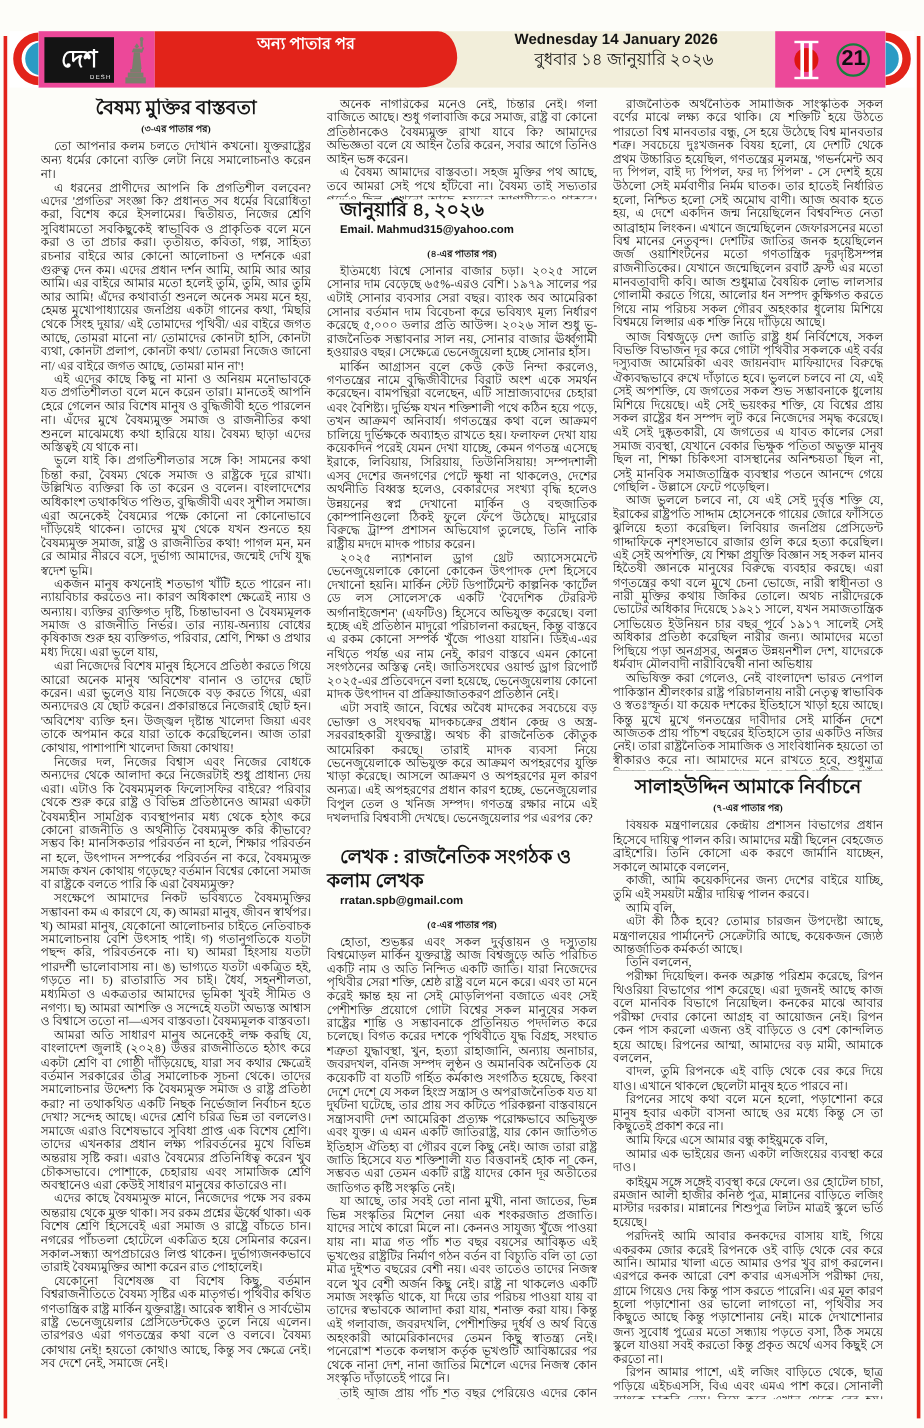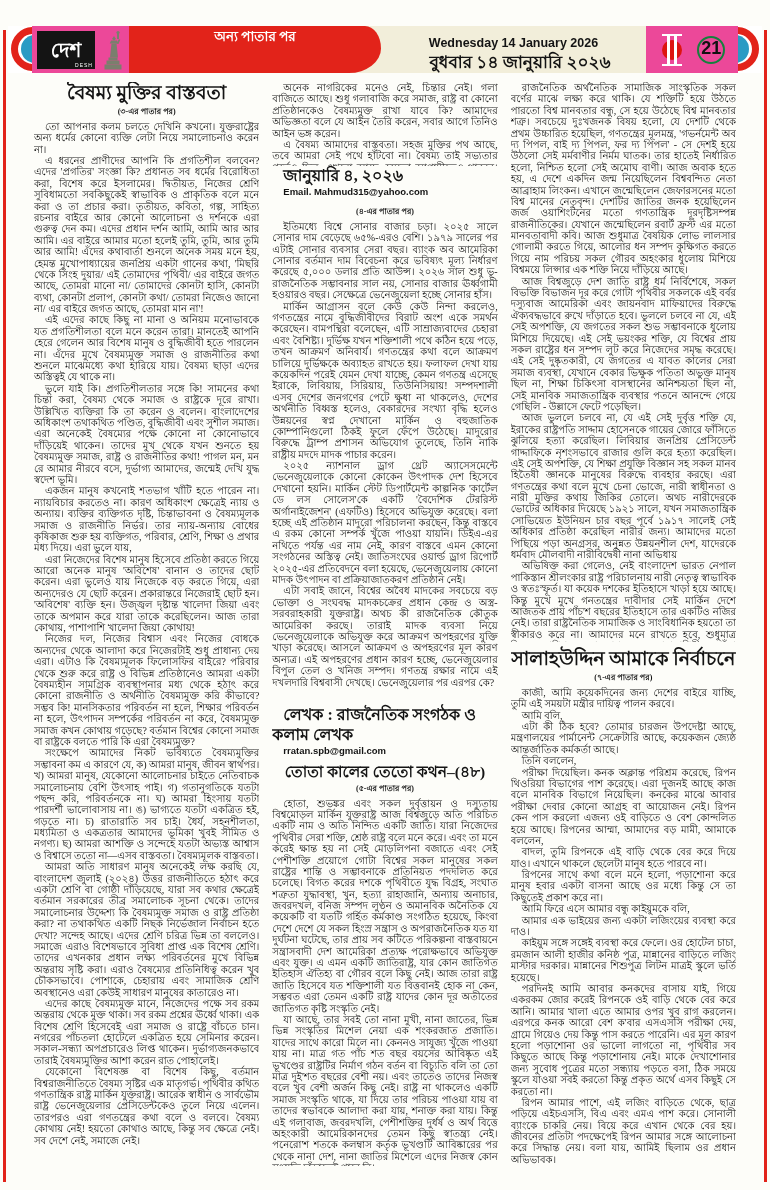--- a/index.html
+++ b/index.html
@@ -27,39 +27,39 @@
               display:flex; align-items:center; justify-content:center; }
   .logo-box .logo-bn { font-size:20px; font-weight:bold; line-height:1; }
   .logo-box .logo-en { position:absolute; right:2px; bottom:1px; font-size:5px; letter-spacing:1px;
                        font-family:"Liberation Sans",sans-serif; }
   .statue { display:block; }
 
   .banner { width:252px; background:#e2231a; color:#fff; display:flex; align-items:flex-start; justify-content:center;
             font-weight:bold; font-size:13.5px; z-index:2; margin-right:-30px;
             border-radius:0 30px 60px 0 / 0 42px 46px 0; }
   .panel-date { background:#f2eeda; flex:1; display:flex; flex-direction:column; align-items:center;
-                justify-content:flex-end; padding-left:30px; line-height:1.25; }
+                justify-content:flex-start; padding-left:30px; line-height:1.25; }
   .date-en { font-family:"Liberation Sans",sans-serif; font-weight:bold; font-size:12.5px; }
-  .date-bn { font-weight:bold; font-size:17px;margin-left:13px; }
+  .date-bn { font-weight:normal; font-size:14px;margin-left:13px; }
 
   .panel-number { width:92px; justify-content:space-evenly; }
   .orb { width:26px; height:36px; position:relative; }
   .orb .cap { position:absolute; left:3px; right:3px; height:2px; background:#fff; }
   .orb .cap.top { top:2px; } .orb .cap.bot { bottom:2px; }
   .orb .ball { position:absolute; left:3px; top:8px; width:20px; height:20px; background:#dd1510; border-radius:50%; }
   .orb .bar { position:absolute; top:3px; bottom:3px; width:3px; background:#fff; }
   .orb .bar.b1 { left:8px; } .orb .bar.b2 { left:15px; }
   .page-circle { width:28px; height:28px; border:2px solid #15803d; border-radius:50%; display:flex; 
                  justify-content:center; font-family:"Liberation Sans",sans-serif; font-weight:bold; font-size:18px; color:#111; }
 
   
   .columns { position:absolute; top:82px; left:34px; right:34px; height:1084px; display:flex; gap:13px; }
   .col { flex:1 1 0; min-width:0; display:flex; flex-direction:column; overflow:hidden; }
 
-  .headline { font-weight:bold; text-align:center; font-size:19px; line-height:1.15; }
+  .headline { font-weight:bold; text-align:center; font-size:16px; line-height:1.15; }
   .headline.md { font-size:15.5px; }
   .continued { text-align:center; font-weight:bold; font-size:8px; margin:1px 0 3px;font-family:Liberation Serif, serif; }
   .body-text { text-align:justify; font-size:10px; line-height:1.14; overflow:hidden; }
   .body-text p { text-indent:11px; }
   .clip-fill { flex:1 1 auto; }
   .meta-line { font-weight:bold; font-size:16px; line-height:1.25; text-indent:11px; }
   .meta-line.latin { font-family:"Liberation Sans",sans-serif; font-size:9.5px; }
   .gap-s { height:6px; flex:none; }
   .c2-top   { height:84px;  flex:none; }
   .c2-art2  { height:484px; flex:none; }
@@ -159,21 +159,20 @@
     <div class="body-text c2-art2">
 
     <p>ইতিমধ্যে বিশ্বে সোনার বাজার চড়া। ২০২৫ সালে সোনার দাম বেড়েছে ৬৫%-এরও বেশি। ১৯৭৯ সালের পর এটাই সোনার ব্যবসার সেরা বছর। ব্যাংক অব আমেরিকা সোনার বর্তমান দাম বিবেচনা করে ভবিষ্যৎ মূল্য নির্ধারণ করেছে ৫,০০০ ডলার প্রতি আউন্স। ২০২৬ সাল শুধু ভূ-রাজনৈতিক সম্ভাবনার সাল নয়, সোনার বাজার ঊর্ধ্বগামী হওয়ারও বছর। সেক্ষেত্রে ভেনেজুয়েলা হচ্ছে সোনার হাঁস।</p>
         <p>মার্কিন আগ্রাসন বলে কেউ কেউ নিন্দা করলেও, গণতন্ত্রের নামে বুদ্ধিজীবীদের বিরাট অংশ একে সমর্থন করেছেন। বামপন্থিরা বলেছেন, এটি সাম্রাজ্যবাদের চেহারা এবং বৈশিষ্ট্য। দুর্ভিক্ষ যখন শক্তিশালী পথে কঠিন হয়ে পড়ে, তখন আক্রমণ অনিবার্য। গণতন্ত্রের কথা বলে আক্রমণ চালিয়ে দুর্ভিক্ষকে অব্যাহত রাখতে হয়। ফলাফল দেখা যায় কয়েকদিন পরেই যেমন দেখা যাচ্ছে, কেমন গণতন্ত্র এসেছে ইরাকে, লিবিয়ায়, সিরিয়ায়, তিউনিসিয়ায়! সম্পদশালী এসব দেশের জনগণের পেটে ক্ষুধা না থাকলেও, দেশের অর্থনীতি বিধ্বস্ত হলেও, বেকারদের সংখ্যা বৃদ্ধি হলেও উন্নয়নের স্বপ্ন দেখানো মার্কিন ও বহুজাতিক কোম্পানিগুলো ঠিকই ফুলে ফেঁপে উঠেছে। মাদুরোর বিরুদ্ধে ট্রাম্প প্রশাসন অভিযোগ তুলেছে, তিনি নাকি রাষ্ট্রীয় মদদে মাদক পাচার করেন।</p>
         <p>২০২৫ ন্যাশনাল ড্রাগ থ্রেট অ্যাসেসমেন্টে ভেনেজুয়েলাকে কোনো কোকেন উৎপাদক দেশ হিসেবে দেখানো হয়নি। মার্কিন স্টেট ডিপার্টমেন্ট কাল্পনিক 'কার্টেল ডে লস সোলেস'কে একটি 'বৈদেশিক টেররিস্ট অর্গানাইজেশন' (এফটিও) হিসেবে অভিযুক্ত করেছে। বলা হচ্ছে এই প্রতিষ্ঠান মাদুরো পরিচালনা করছেন, কিন্তু বাস্তবে এ রকম কোনো সম্পর্ক খুঁজে পাওয়া যায়নি। ডিইএ-এর নথিতে পর্যন্ত এর নাম নেই, কারণ বাস্তবে এমন কোনো সংগঠনের অস্তিত্ব নেই। জাতিসংঘের ওয়ার্ল্ড ড্রাগ রিপোর্ট ২০২৫-এর প্রতিবেদনে বলা হয়েছে, ভেনেজুয়েলায় কোনো মাদক উৎপাদন বা প্রক্রিয়াজাতকরণ প্রতিষ্ঠান নেই।</p>
         <p>এটা সবাই জানে, বিশ্বের অবৈধ মাদকের সবচেয়ে বড় ভোক্তা ও সংঘবদ্ধ মাদকচক্রের প্রধান কেন্দ্র ও অস্ত্র-সরবরাহকারী যুক্তরাষ্ট্র। অথচ কী রাজনৈতিক কৌতুক আমেরিকা করছে। তারাই মাদক ব্যবসা নিয়ে ভেনেজুয়েলাকে অভিযুক্ত করে আক্রমণ অপহরণের যুক্তি খাড়া করেছে। আসলে আক্রমণ ও অপহরণের মূল কারণ অন্যত্র। এই অপহরণের প্রধান কারণ হচ্ছে, ভেনেজুয়েলার বিপুল তেল ও খনিজ সম্পদ। গণতন্ত্র রক্ষার নামে এই দখলদারি বিশ্ববাসী দেখছে। ভেনেজুয়েলার পর এরপর কে?</p>
       </div>
     <div class="meta-line">লেখক : রাজনৈতিক সংগঠক ও কলাম লেখক</div>
     <div class="meta-line latin">rratan.spb@gmail.com</div>
     <div class="gap-s"></div>
-    <h2 class="headline md">তোতা কালের তেতো কথন–(৪৮)</h2>
     <div class="continued">(৫-এর পাতার পর)</div>
     <div class="body-text clip-fill">
 
     <p>হোতা, শুভঙ্কর এবং সকল দুর্বৃত্তায়ন ও দস্যুতায় বিশ্বমোড়ল মার্কিন যুক্তরাষ্ট্র আজ বিশ্বজুড়ে অতি পরিচিত একটি নাম ও অতি নিন্দিত একটি জাতি। যারা নিজেদের পৃথিবীর সেরা শক্তি, শ্রেষ্ঠ রাষ্ট্র বলে মনে করে। এবং তা মনে করেই ক্ষান্ত হয় না সেই মোড়লিপনা বজাতে এবং সেই পেশীশক্তি প্রয়োগে গোটা বিশ্বের সকল মানুষের সকল রাষ্ট্রের শান্তি ও সম্ভাবনাকে প্রতিনিয়ত পদদলিত করে চলেছে। বিগত করের দশকে পৃথিবীতে যুদ্ধ বিগ্রহ, সংঘাত শত্রুতা যুদ্ধাবস্থা, খুন, হত্যা রাহাজানি, অন্যায় অনাচার, জবরদখল, বনিজ সম্পদ লুণ্ঠন ও অমানবিক অনৈতিক যে কয়েকটি বা যতটি গর্হিত কর্মকাণ্ড সংগঠিত হয়েছে, কিংবা দেশে দেশে যে সকল হিংস্র সন্ত্রাস ও অপরাজনৈতিক যত যা দুর্ঘটনা ঘটেছে, তার প্রায় সব কটিতে পরিকল্পনা বাস্তবায়নে সন্ত্রাসবাদী দেশ আমেরিকা প্রত্যক্ষ পরোক্ষভাবে অভিযুক্ত এবং যুক্ত। এ এমন একটি জাতিরাষ্ট্র, যার কোন জাতিগত ইতিহাস ঐতিহ্য বা গৌরব বলে কিছু নেই। আজ তারা রাষ্ট্র জাতি হিসেবে যত শক্তিশালী যত বিত্তবানই হোক না কেন, সম্ভবত এরা তেমন একটি রাষ্ট্র যাদের কোন দূর অতীতের জাতিগত কৃষ্টি সংস্কৃতি নেই।</p>
         <p>যা আছে, তার সবই তো নানা মুখী, নানা জাতের, ভিন্ন ভিন্ন সংস্কৃতির মিশেল নেয়া এক শংকরজাত প্রজাতি। যাদের সাথে কারো মিলে না। কেননও সাযুজ্য খুঁজে পাওয়া যায় না। মাত্র গত পাঁচ শত বছর বয়সের আবিষ্কৃত এই ভূখণ্ডের রাষ্ট্রটির নির্মাণ গঠন বর্তন বা বিচ্যুতি বলি তা তো মাত্র দুই'শত বছরের বেশী নয়। এবং তাতেও তাদের নিজস্ব বলে খুব বেশী অর্জন কিছু নেই। রাষ্ট্র না থাকলেও একটি সমাজ সংস্কৃতি থাকে, যা দিয়ে তার পরিচয় পাওয়া যায় বা তাদের স্বভাবকে আলাদা করা যায়, শনাক্ত করা যায়। কিন্তু এই গলাবাজ, জবরদখলি, পেশীশক্তির দুর্ধর্ষ ও অর্থ বিত্তে অহংকারী আমেরিকানদের তেমন কিছু স্বাতন্ত্র্য নেই। পনেরো'শ শতকে কলম্বাস কর্তৃক ভূখণ্ডটি আবিষ্কারের পর থেকে নানা দেশ, নানা জাতির মিশেলে এদের নিজস্ব কোন সংস্কৃতি দাঁড়াতেই পারে নি।</p>
         <p>তাই আজ প্রায় পাঁচ শত বছর পেরিয়েও এদের কোন পরিচয়বাহী বা সনাক্তকারী নির্দিষ্ট চরিত্র বা সংস্কৃতিই গড়ে উঠেনি। পরবর্তীতে জীবিকার সন্ধানে ব্যবসা বাণিজ্যিক কারণে কিংবা অপরাধ জনিত কারনে নির্বাসিত হয়ে বাস বসবাসে অভ্যস্ত হয়ে উঠেছিল। সেই দুষ্কৃত ও দানব দস্যু চরিত্রের ধারাবাহিকতা থেকে আজও এরা বের হতে পারেনি। পোশাক পরিচ্ছদ, জীবনযাপন, আচার আচরনে যতই পরিবর্তন ঘটিয়ে থাকুক না কেন, মন মননে মগজে এরা সেই দুর্বৃত্তপণা থেকে বের হয়ে আসতেই পারেনি। যে কারনে অর্থ বিত্তে, অস্ত্র-শস্ত্রে, বিজ্ঞান প্রযুক্তিতে, ধন সম্পদে বিশ্বের সেরা হওয়া সত্ত্বেও আমেরিকান আজও বিশ্বমানব ও বিশ্ব মানবতার, মানব সভ্যতার সহায়ক শক্তি না হয়ে, অনিষ্টকারী শক্তি হয়ে উঠেছে। যার বহিঃপ্রকাশ আমরা তার</p>
       </div>
   </div>
 
   <div class="col">
@@ -182,20 +181,21 @@
     <p>রাজনৈতিক অর্থনৈতিক সামাজিক সাংস্কৃতিক সকল বর্ণের মাঝে লক্ষ্য করে থাকি। যে শক্তিটি হয়ে উঠতে পারতো বিশ্ব মানবতার বন্ধু, সে হয়ে উঠেছে বিশ্ব মানবতার শত্রু। সবচেয়ে দুঃখজনক বিষয় হলো, যে দেশটি থেকে প্রথম উচ্চারিত হয়েছিল, গণতন্ত্রের মূলমন্ত্র, 'গভর্নমেন্ট অব দ্য পিপল, বাই দ্য পিপল, ফর দ্য পিপল' - সে দেশই হয়ে উঠলো সেই মর্মবাণীর নির্মম ঘাতক। তার হাতেই নির্ধারিত হলো, নিশ্চিত হলো সেই অমোঘ বাণী। আজ অবাক হতে হয়, এ দেশে একদিন জন্ম নিয়েছিলেন বিশ্ববন্দিত নেতা আব্রাহাম লিংকন। এখানে জন্মেছিলেন জেফারসনের মতো বিশ্ব মানের নেতৃবৃন্দ। দেশটির জাতির জনক হয়েছিলেন জর্জ ওয়াশিংটনের মতো গণতান্ত্রিক দূরদৃষ্টিসম্পন্ন রাজনীতিকের। যেখানে জন্মেছিলেন রবার্ট ফ্রস্ট এর মতো মানবতাবাদী কবি। আজ শুধুমাত্র বৈষয়িক লোভ লালসার গোলামী করতে গিয়ে, আলোর ধন সম্পদ কুক্ষিগত করতে গিয়ে নাম পরিচয় সকল গৌরব অহংকার ধুলোয় মিশিয়ে বিশ্বময়ে লিপ্সার এক শক্তি নিয়ে দাঁড়িয়ে আছে।</p>
         <p>আজ বিশ্বজুড়ে দেশ জাতি রাষ্ট্র ধর্ম নির্বিশেষে, সকল বিভক্তি বিভাজন দূর করে গোটা পৃথিবীর সকলকে এই বর্বর দস্যুবাজ আমেরিকা এবং জায়নবাদ মাফিয়াদের বিরুদ্ধে ঐক্যবদ্ধভাবে রুখে দাঁড়াতে হবে। ভুললে চলবে না যে, এই সেই অপশক্তি, যে জগতের সকল শুভ সম্ভাবনাকে ধুলোয় মিশিয়ে দিয়েছে। এই সেই ভয়ংকর শক্তি, যে বিশ্বের প্রায় সকল রাষ্ট্রের ধন সম্পদ লুট করে নিজেদের সমৃদ্ধ করেছে। এই সেই দুষ্কৃতকারী, যে জগতের এ যাবত কালের সেরা সমাজ ব্যবস্থা, যেখানে বেকার ভিক্ষুক পতিতা অভুক্ত মানুষ ছিল না, শিক্ষা চিকিৎসা বাসস্থানের অনিশ্চয়তা ছিল না, সেই মানবিক সমাজতান্ত্রিক ব্যবস্থার পতনে আনন্দে গেয়ে গেছিলি - উল্লাসে ফেটে পড়েছিল।</p>
         <p>আজ ভুললে চলবে না, যে এই সেই দুর্বৃত্ত শক্তি যে, ইরাকের রাষ্ট্রপতি সাদ্দাম হোসেনকে গায়ের জোরে ফাঁসিতে ঝুলিয়ে হত্যা করেছিল। লিবিয়ার জনপ্রিয় প্রেসিডেন্ট গাদ্দাফিকে নৃশংসভাবে রাজার গুলি করে হত্যা করেছিল। এই সেই অপশক্তি, যে শিক্ষা প্রযুক্তি বিজ্ঞান সহ সকল মানব হিতৈষী জ্ঞানকে মানুষের বিরুদ্ধে ব্যবহার করছে। এরা গণতন্ত্রের কথা বলে মুখে চেনা ভোজে, নারী স্বাধীনতা ও নারী মুক্তির কথায় জিকির তোলে। অথচ নারীদেরকে ভোটের অধিকার দিয়েছে ১৯২১ সালে, যখন সমাজতান্ত্রিক সোভিয়েত ইউনিয়ন চার বছর পূর্বে ১৯১৭ সালেই সেই অধিকার প্রতিষ্ঠা করেছিল নারীর জন্য। আমাদের মতো পিছিয়ে পড়া অনগ্রসর, অনুন্নত উন্নয়নশীল দেশ, যাদেরকে ধর্মবাদ মৌলবাদী নারীবিদ্বেষী নানা অভিধায়</p>
         <p>অভিষিক্ত করা গেলেও, নেই বাংলাদেশ ভারত নেপাল পাকিস্তান শ্রীলংকার রাষ্ট্র পরিচালনায় নারী নেতৃত্ব স্বাভাবিক ও স্বতঃস্ফূর্ত। যা কয়েক দশকের ইতিহাসে খাড়া হয়ে আছে। কিন্তু মুখে মুখে গনতন্ত্রের দাবীদার সেই মার্কিন দেশে আজতক প্রায় পাঁচ'শ বছরের ইতিহাসে তার একটিও নজির নেই। তারা রাষ্ট্রনৈতিক সামাজিক ও সাংবিধানিক হয়তো তা স্বীকারও করে না। আমাদের মনে রাখতে হবে, শুধুমাত্র নিজের আধিপত্য বজায় রাখতে এবং সারা পৃথিবীকে ধোঁকা দিয়ে দমিয়ে রাখতে বিশ্ব সংস্থার মতো প্রতিষ্ঠান জাতিসংঘ আজ তাদের খাস, অনুগত হয়ে অথর্ব, অর্ধমৃত ও অকর্মকর হয়ে দাঁড়িয়ে আছে। মনে রাখতে হবে, আমেরিকা তেমন একটি জাতি, যারা নিজেদেরকেই বড় মনে করে, অন্য জাতিকে সম্মান করতে জানে না। অন্য দেশকে মর্যাদা দিতে পারে না। এরা যা কিছু সবার, যা কিছু সকলের জন্য কল্যাণকর, তা সহ্য করতে পারে না। যে কোন উন্নত ভূখণ্ডে, নীচু করে দেখাতে আনন্দ পায়। আজ বিশ্ব শ্রেষ্ঠ নোবেল পুরস্কারের মতো আন্তর্জাতিক পুরস্কারকেও প্রশ্নবিদ্ধ করে ফেলেছে। নোবেল শান্তি পুরস্কার দিয়ে পৃথিবীর শান্তি বিনষ্টের করুন ঘটিয়ে দিয়েছে।</p>
       </div>
     <div class="gap-s"></div>
     <h2 class="headline">সালাহউদ্দিন আমাকে নির্বাচনে</h2>
     <div class="continued">(৭-এর পাতার পর)</div>
     <div class="body-text clip-fill">
 
+    <p>বিষয়ক মন্ত্রণালয়ের কেন্দ্রীয় প্রশাসন বিভাগের প্রধান হিসেবে দায়িত্ব পালন করি। আমাদের মন্ত্রী ছিলেন বেহজেত ব্রাইশেরি। তিনি কোসো এক করণে জার্মানি যাচ্ছেন, সকালে আমাকে বললেন,</p>
         <p>কাজী, আমি কয়েকদিনের জন্য দেশের বাইরে যাচ্ছি, তুমি এই সময়টা মন্ত্রীর দায়িত্ব পালন করবে।</p>
         <p>আমি বলি,</p>
         <p>এটা কী ঠিক হবে? তোমার চারজন উপদেষ্টা আছে, মন্ত্রণালয়ের পার্মানেন্ট সেক্রেটারি আছে, কয়েকজন জ্যেষ্ঠ আন্তর্জাতিক কর্মকর্তা আছে।</p>
         <p>তিনি বললেন,</p>
         <p>পরীক্ষা দিয়েছিল। কনক অক্লান্ত পরিশ্রম করেছে, রিপন থিওরিয়া বিভাগের পাশ করেছে। এরা দুজনই আছে কাজ বলে মানবিক বিভাগে নিয়েছিল। কনকের মাঝে আবার পরীক্ষা দেবার কোনো আগ্রহ বা আয়োজন নেই। রিপন কেন পাস করলো এজন্য ওই বাড়িতে ও বেশ কোন্দলিত হয়ে আছে। রিপনের আম্মা, আমাদের বড় মামী, আমাকে বললেন,</p>
         <p>বাদল, তুমি রিপনকে এই বাড়ি থেকে বের করে দিয়ে যাও। এখানে থাকলে ছেলেটা মানুষ হতে পারবে না।</p>
         <p>রিপনের সাথে কথা বলে মনে হলো, পড়াশোনা করে মানুষ হবার একটা বাসনা আছে ওর মধ্যে কিন্তু সে তা কিছুতেই প্রকাশ করে না।</p>
         <p>আমি ফিরে এসে আমার বন্ধু কাইয়ুমকে বলি,</p>
         <p>আমার এক ভাইয়ের জন্য একটা লজিংয়ের ব্যবস্থা করে দাও।</p>
         <p>কাইয়ুম সঙ্গে সঙ্গেই ব্যবস্থা করে ফেলে। ওর হোটেল চাচা, রমজান আলী হাজীর কনিষ্ঠ পুত্র, মান্নানের বাড়িতে লজিং মাস্টার দরকার। মান্নানের শিশুপুত্র লিটন মাত্রই স্কুলে ভর্তি হয়েছে।</p>

